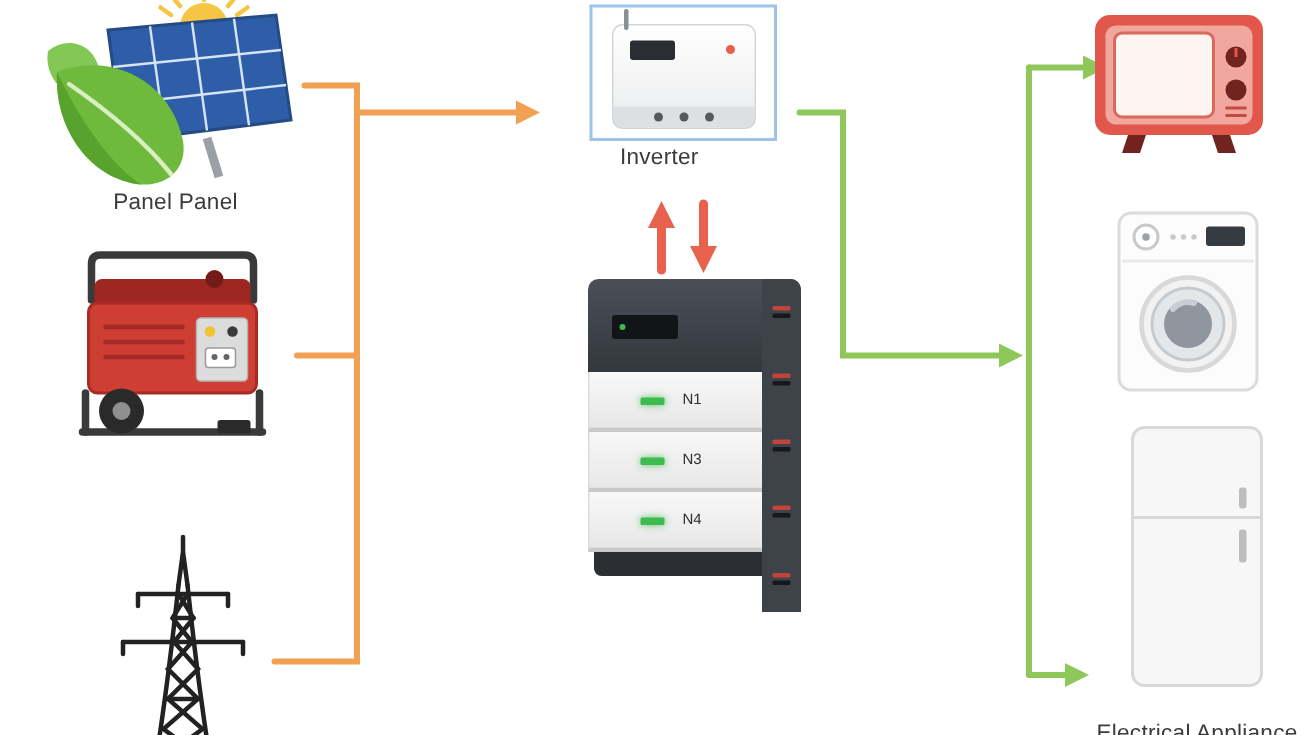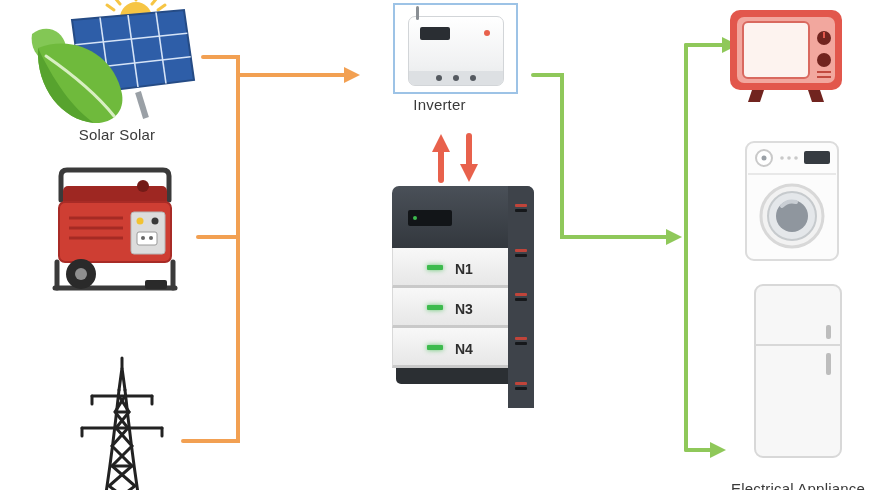--- a/index.html
+++ b/index.html
@@ -42,21 +42,21 @@
     border-radius:7px 7px 0 0;
   }
   .battery-screen { position:absolute; left:16px; top:24px; width:44px; height:16px; background:#121518; border-radius:2px; }
   .pwr-dot { position:absolute; left:5px; top:6px; width:4px; height:4px; border-radius:50%; background:#3DBB4E; }
   .battery-module {
     position:relative; height:40px; background:linear-gradient(180deg,#f8f8f8,#e7e7e7);
     border-bottom:3px solid #c9c9c9; border-left:1px solid #d9d9d9;
   }
   .led { position:absolute; left:34px; top:17px; width:16px; height:5px; border-radius:1px;
          background:#3DBB4E; box-shadow:0 0 5px rgba(61,187,78,.8); }
-  .module-label { position:absolute; left:62px; top:13px; font-size:14px; font-weight:bold; color:#2e2e2e;text-align:right; }
+  .module-label { position:absolute; left:62px; top:13px; font-size:10px; font-weight:normal; color:#2e2e2e;text-align:right; }
   .battery-side {
     position:absolute; right:0; top:0; width:26px; height:222px; background:#3e434a;
     border-radius:0 7px 0 0; display:flex; flex-direction:column; justify-content:space-around; align-items:center;
   }
   .port { display:flex; flex-direction:column; gap:2px; align-items:center; }
   .port i { display:block; width:12px; height:3px; border-radius:1px; }
   .port .r { background:#c0443a; } .port .d { background:#16181b; }
   .battery-base { height:16px; margin:0 4px; background:#2b2f33; border-radius:0 0 5px 5px; }
 </style>
 </head>
@@ -111,21 +111,21 @@
       <line x1="100" y1="15" x2="110" y2="87"></line>
       <line x1="128" y1="12.5" x2="138" y2="83.5"></line>
       <line x1="47.3" y1="44.7" x2="159.3" y2="33.3"></line>
       <line x1="50.7" y1="69.3" x2="162.7" y2="56.7"></line>
     </g>
     <path d="M4,34 C16,24 34,28 38,46 C40,58 30,66 20,63 C8,58 2,46 4,34 Z" fill="#83C755"></path>
     <path d="M10,48 C46,34 86,54 94,94 C97,112 84,124 66,123 C34,120 8,88 10,48 Z" fill="#6FBA3C"></path>
     <path d="M10,48 C30,90 50,112 66,123 C34,120 8,88 10,48 Z" fill="#57A32E"></path>
     <path d="M18,56 C44,74 70,96 86,116" stroke="#D8EFC2" stroke-width="3" fill="none" stroke-linecap="round"></path>
   </svg>
-  <div class="node-label" style="left:32px;top:126px;width:170px">Solar Solar</div>
+  <div class="node-label" style="left:32px;top:126px;width:170px">Panel Panel</div>
 
   <svg class="icon-abs" style="left:45px;top:160px;width:140px;height:138px" viewBox="0 0 140 138">
     <g stroke="#3A3A3A" stroke-width="5" fill="none" stroke-linecap="round">
       <path d="M16,40 L16,16 Q16,10 22,10 L118,10 Q124,10 124,16 L124,40"></path>
       <path d="M10,128 L130,128"></path>
       <path d="M12,128 L12,102"></path>
       <path d="M128,128 L128,102"></path>
     </g>
     <rect x="18" y="26" width="104" height="20" rx="5" fill="#9E2722"></rect>
     <circle cx="98" cy="26" r="6" fill="#731B17"></circle>

